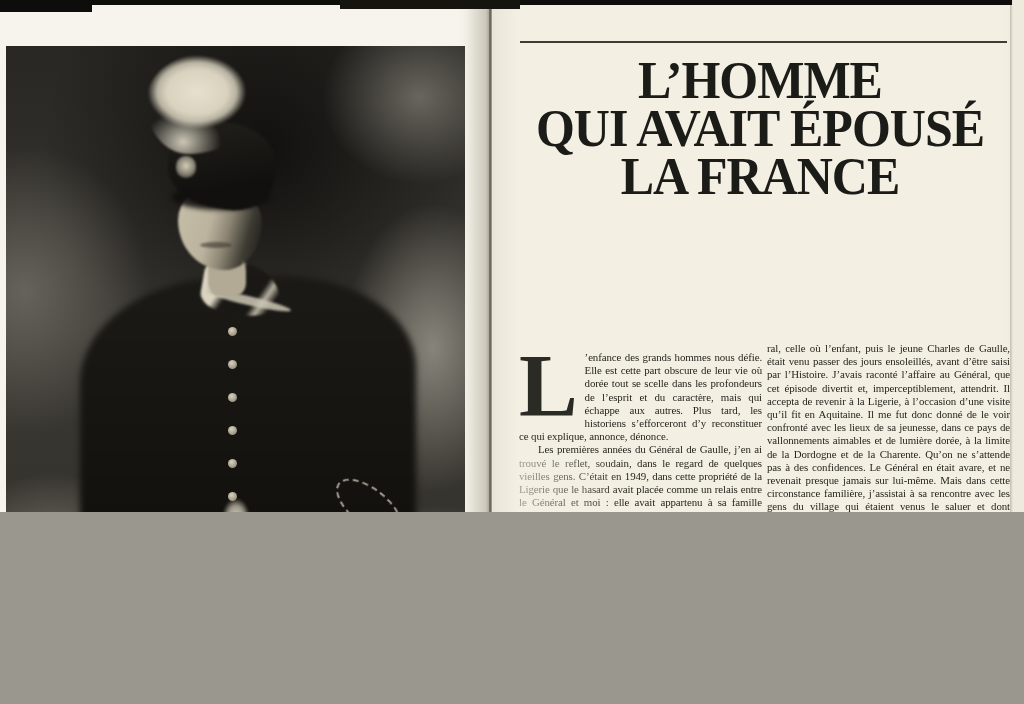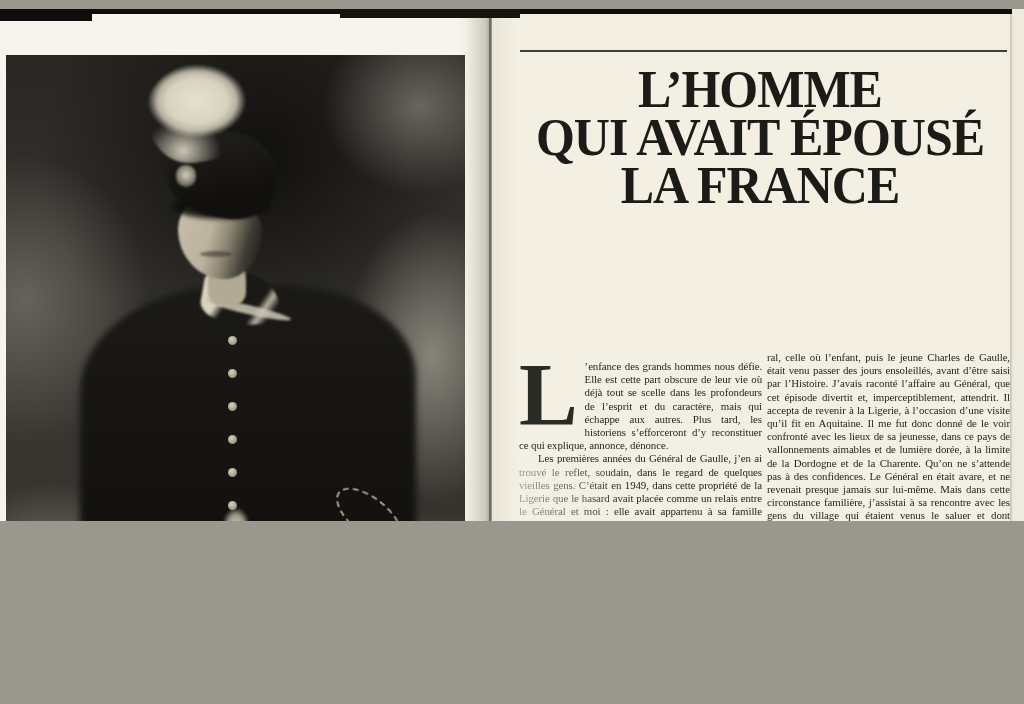--- a/index.html
+++ b/index.html
@@ -1,21 +1,20 @@
 <!DOCTYPE html>
 <html style="--paper-left: #f6f4ec; --paper-right: #f3efe3; --ink-title: #1b1b18; --ink-body: #26261f; --rule-top: #3c3c38; --rule-bottom: #8b8b85; --folio-ink: #4a4a44;"><head>
 <meta charset="utf-8">
 <style>
   html,body { margin:0; padding:0; background:#9a978f; }
   .spread {
     position:relative; width:1024px; height:512px; overflow:hidden;
     font-family:"Liberation Serif", serif;
     background: var(--paper-right, #f3efe3);
     box-shadow: inset 0 -4px 8px rgba(0,0,0,0.10);
-    margin-top: 9px;
   }
   
   .left-page {
     position:absolute; left:0; top:0; width:492px; height:704px;
     background: linear-gradient(to right, var(--paper-left,#f6f4ec) 0%, var(--paper-left,#f6f4ec) 93%, #e4e0d2 100%);
   }
   .photo {
     position:absolute; left:6px; top:46px; width:459px; height:642px;
     overflow:hidden; background:#34322d;
     box-shadow: inset 0 0 46px rgba(0,0,0,0.45);
@@ -163,21 +162,21 @@
 
   <div class="right-page">
     <div class="rule-top"></div>
     <h1 class="title">
       <span class="tline">L’HOMME</span>
       <span class="tline">QUI AVAIT ÉPOUSÉ</span>
       <span class="tline">LA FRANCE</span>
     </h1>
     <div class="columns">
       <div class="col colL">
-        <p class="para"><span class="dropcap">L</span><span>’enfance des grands hommes nous défie. Elle est cette part obscure de leur vie où déjà tout se scelle dans les profondeurs de l’esprit et du caractère, mais qui échappe aux autres. Plus tard, les historiens s’efforceront d’y reconstituer ce qui explique, annonce, dénonce.</span></p>
+        <p class="para"><span class="dropcap">L</span><span>’enfance des grands hommes nous défie. Elle est cette part obscure de leur vie où dorée tout se scelle dans les profondeurs de l’esprit et du caractère, mais qui échappe aux autres. Plus tard, les historiens s’efforceront d’y reconstituer ce qui explique, annonce, dénonce.</span></p>
         <p class="para indent">Les premières années du Général de Gaulle, j’en ai trouvé le reflet, soudain, dans le regard de quelques vieilles gens. C’était en 1949, dans cette propriété de la Ligerie que le hasard avait placée comme un relais entre le Général et moi : elle avait appartenu à sa famille jusqu’en 1925, avant d’entrer dans la mienne en 1940. Circonstance banale. Moins, si l’on songe que mes parents en avaient fait l’acquisition, sur la ligne de démarcation, en ignorant tout de ses antécédents. Ils ne les soupçonnèrent qu’en 1942, lorsque la marée nazie recouvrit l’autre moitié de la France, en voyant débarquer chez eux une unité du génie allemand venue faire sauter la « maison de Gaulle ». Ils démontrèrent de justesse qu’il s’agissait d’une erreur. Mais c’était bel et bien la demeure de vacances de la famille du Géné-</p>
         <div class="fade"></div>
       </div>
       <div class="col colR">
         <p class="para">ral, celle où l’enfant, puis le jeune Charles de Gaulle, était venu passer des jours ensoleillés, avant d’être saisi par l’Histoire. J’avais raconté l’affaire au Général, que cet épisode divertit et, imperceptiblement, attendrit. Il accepta de revenir à la Ligerie, à l’occasion d’une visite qu’il fit en Aquitaine. Il me fut donc donné de le voir confronté avec les lieux de sa jeunesse, dans ce pays de vallonnements aimables et de lumière dorée, à la limite de la Dordogne et de la Charente. Qu’on ne s’attende pas à des confidences. Le Général en était avare, et ne revenait presque jamais sur lui-même. Mais dans cette circonstance familière, j’assistai à sa rencontre avec les gens du village qui étaient venus le saluer et dont certains l’avaient connu tout jeune, parfois avaient été ses compagnons de jeu, sinon ses amis d’enfance. C’est là, en constatant sur le visage des hommes un mélange de complicité, d’étonnement et d’accablant respect, en voyant rayonner autour des yeux des femmes de fines petites rides de tendresse, que je pris conscience de tout ce que la vie réserve aux destins exceptionnels.</p>
       </div>
     </div>
     <div class="rule-bottom"></div>
     <div class="folio">9</div>
   </div>

